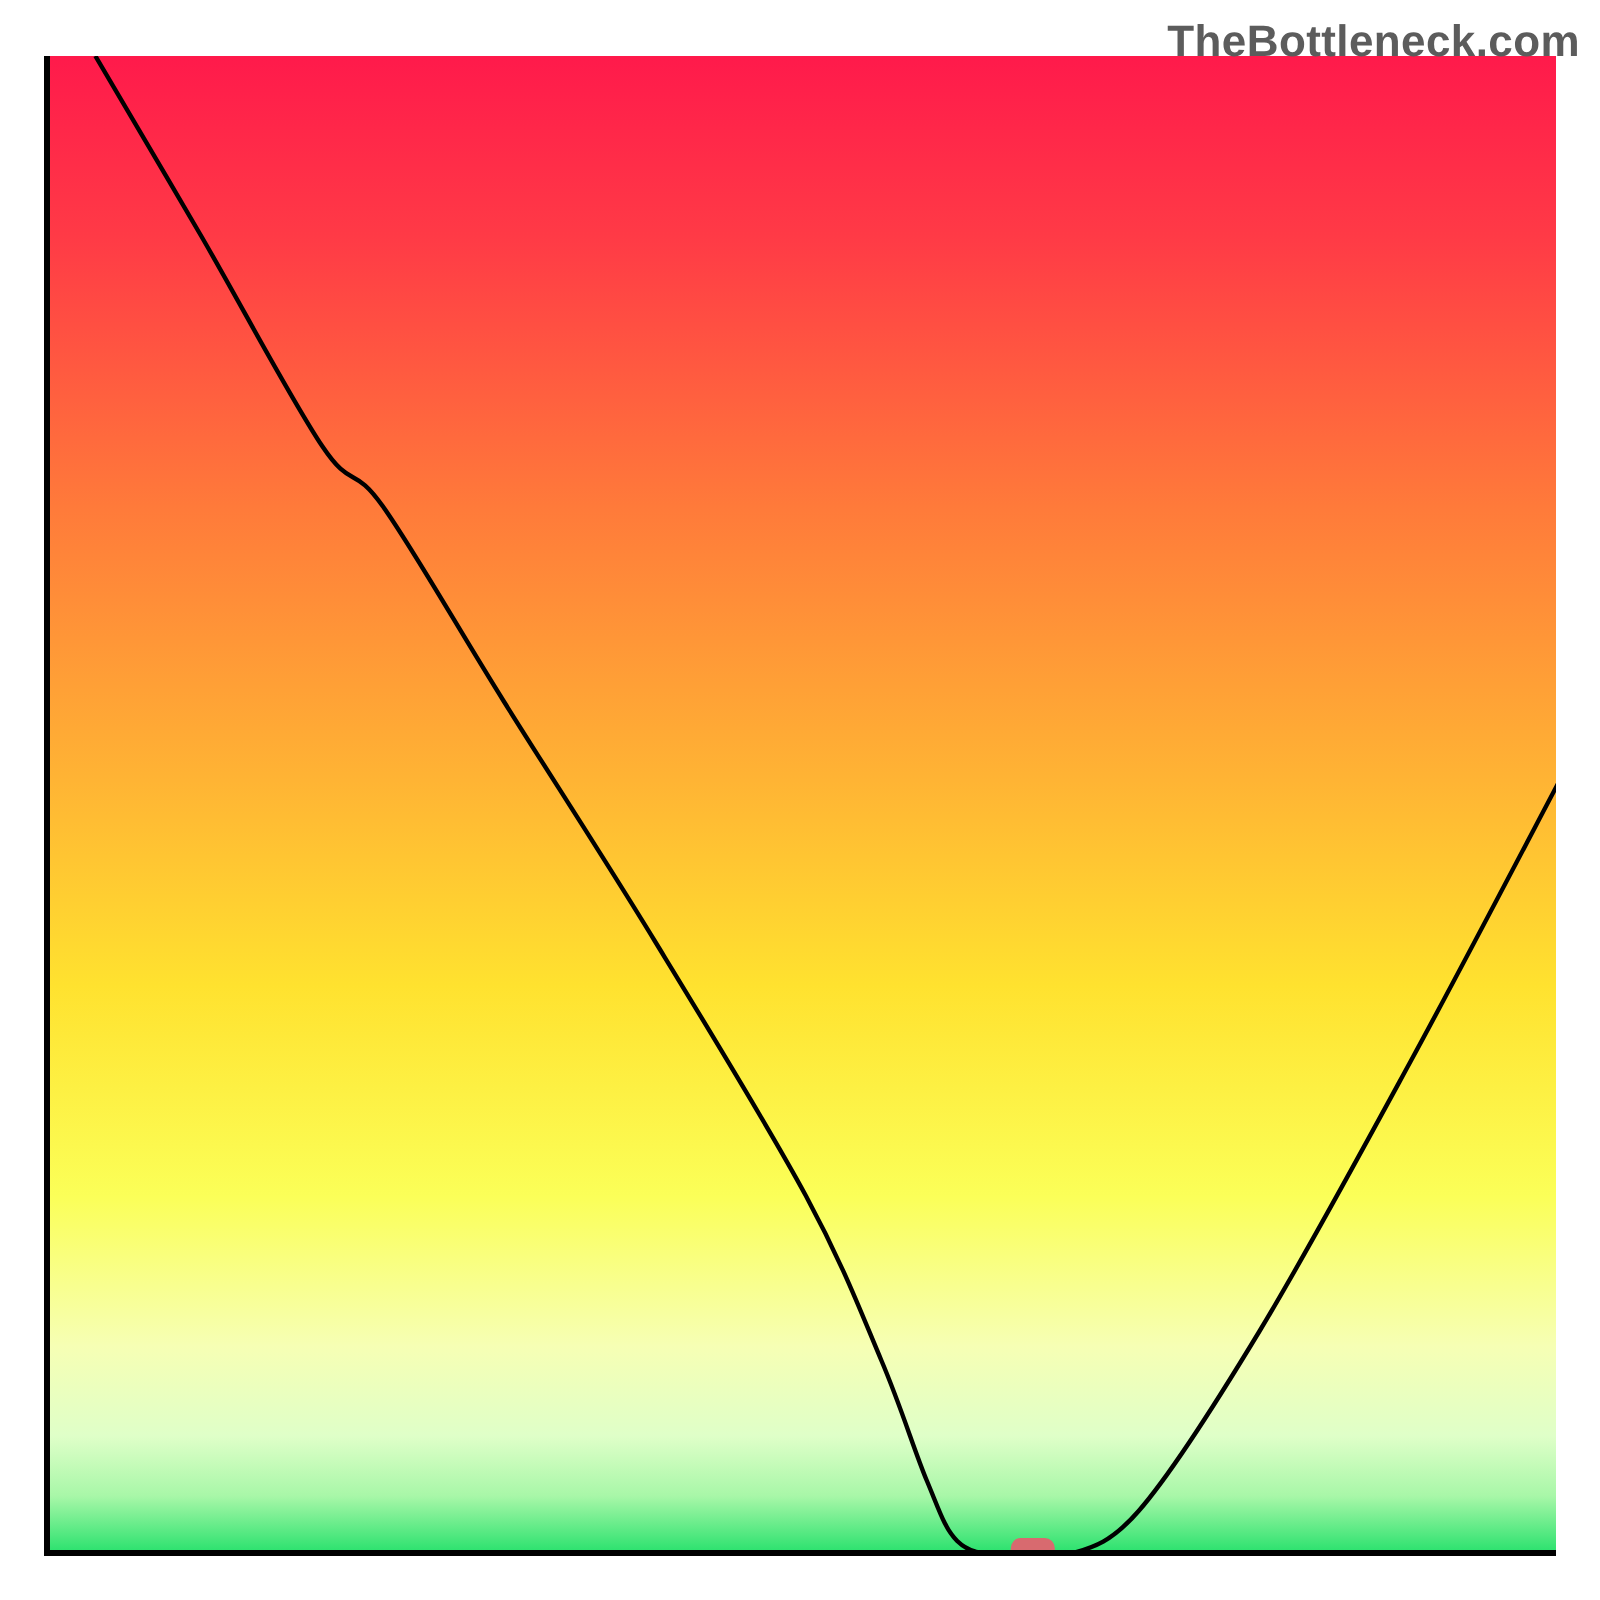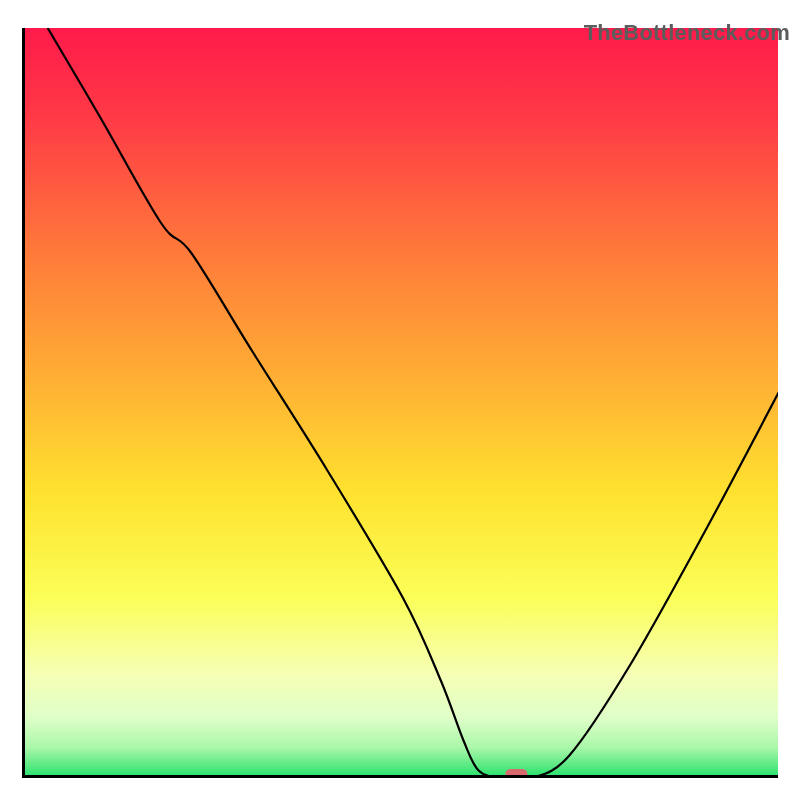--- a/index.html
+++ b/index.html
@@ -11,21 +11,21 @@
     font-family: Arial, Helvetica, sans-serif;
     background: #ffffff;
   }
   .frame {
     position: relative;
     width: 800px;
     height: 800px;
   }
   .watermark {
     position: absolute;
-    top: 20px;
+    top: 8px;
     right: 10px;
     font-size: 22px;
     font-weight: 600;
     color: #5c5c5c;
     letter-spacing: 0.2px;
     z-index: 10;
   }
   .plot-area {
     position: absolute;
     left: 22px;

